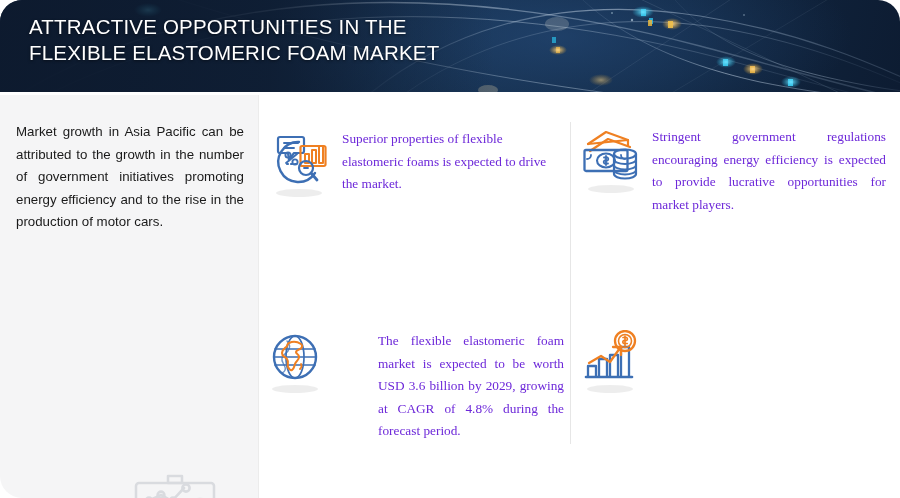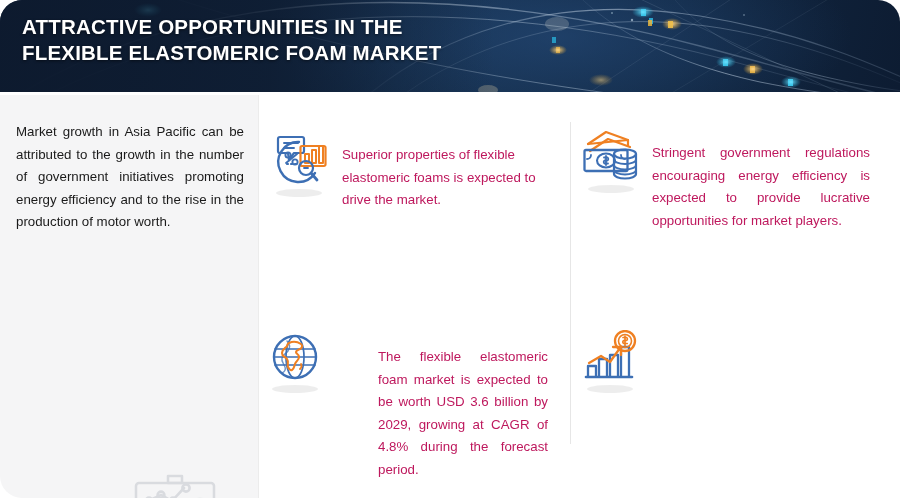--- a/index.html
+++ b/index.html
@@ -19,22 +19,22 @@
     background-image:
       radial-gradient(ellipse 420px 150px at 62% 40%, rgba(40,80,130,.55) 0%, rgba(19,38,63,0) 70%),
       linear-gradient(100deg,#0f2038 0%,#16304e 45%,#112742 75%,#0d1c32 100%);
   }
   .banner .veil{
     position:absolute;inset:0;
     background:linear-gradient(90deg,rgba(13,26,46,.95) 0%,rgba(13,26,46,.75) 30%,rgba(13,26,46,0) 55%);
   }
   .banner svg.deco{position:absolute;left:0;top:0;width:900px;height:92px;}
   .banner h1{
-    position:absolute;left:22px;top:14px;margin:0;
-    font-size:20.5px;line-height:26px;font-weight:bold;
+    position:absolute;left:29px;top:14px;margin:0;
+    font-size:20.5px;line-height:26px;font-weight:normal;
     letter-spacing:.2px;color:#ffffff;
     text-shadow:0 1px 3px rgba(0,0,0,.55);
     z-index:3;white-space:pre-line;
   }
 
   
   .left-panel{
     position:absolute;left:0;top:95px;width:258px;height:403px;
     background:#f5f5f6;
     border-radius:0 0 0 22px;
@@ -52,22 +52,22 @@
 
   
   .card{position:absolute;display:flex;align-items:flex-start;}
   .card .ico{flex:0 0 auto;position:relative;}
   .card .ico .shadow{
     position:absolute;left:50%;bottom:-5px;transform:translateX(-50%);
     width:46px;height:8px;border-radius:50%;
     background:rgba(0,0,0,.07);
   }
   .card p{
-    margin:16px;font-size:13.3px;line-height:22.5px;color:#be185d;
-    text-align:justify;text-justify:inter-word;
+    margin:0;font-size:13.3px;line-height:22.5px;color:#6d28d9;
+    text-align:justify;text-justify:inter-word;font-family:Liberation Serif, serif;
   }
   .card p.left-align{text-align:left;}
 
   #card-1{left:268px;top:128px;width:296px;}
   #card-1 p{width:222px;margin-left:12px;}
   #card-2{left:582px;top:126px;width:304px;}
   #card-2 p{width:238px;margin-left:12px;}
   #card-3{left:268px;top:330px;width:296px;gap:48px;}
   #card-3 p{width:236px;margin-left:8px;}
   #card-4{left:582px;top:330px;width:304px;}
@@ -136,21 +136,21 @@
         <circle cx="612" cy="13" r="1" fill="#cfe6f5" opacity=".45"></circle>
         <circle cx="744" cy="15" r="1" fill="#cfe6f5" opacity=".35"></circle>
       </g>
     </svg>
     <div class="veil"></div>
     <h1>ATTRACTIVE OPPORTUNITIES IN THE
 FLEXIBLE ELASTOMERIC FOAM MARKET</h1>
   </div>
 
   <div class="left-panel">
-    <div class="left-copy">Market growth in Asia Pacific can be attributed to the growth in the number of government initiatives promoting energy efficiency and to the rise in the production of motor worth.</div>
+    <div class="left-copy">Market growth in Asia Pacific can be attributed to the growth in the number of government initiatives promoting energy efficiency and to the rise in the production of motor cars.</div>
 
     <svg class="watermark" viewBox="0 0 112 110">
       <g fill="none" stroke="#d5d7dc" stroke-width="2.6" stroke-linecap="round" stroke-linejoin="round">
         <path d="M40,9 h14 v7 h-14 z"></path>
         <path d="M11,16 h72 a3,3 0 0 1 3,3 v50 a3,3 0 0 1 -3,3 h-72 a3,3 0 0 1 -3,-3 v-50 a3,3 0 0 1 3,-3 z"></path>
         <path d="M6,72 h82 v6 h-82 z"></path>
         <path d="M38,78 l-14,22"></path>
         <path d="M56,78 l14,22"></path>
         <path d="M47,78 v10"></path>
         <path d="M22,60 h8 v-14 h-8 z"></path>

